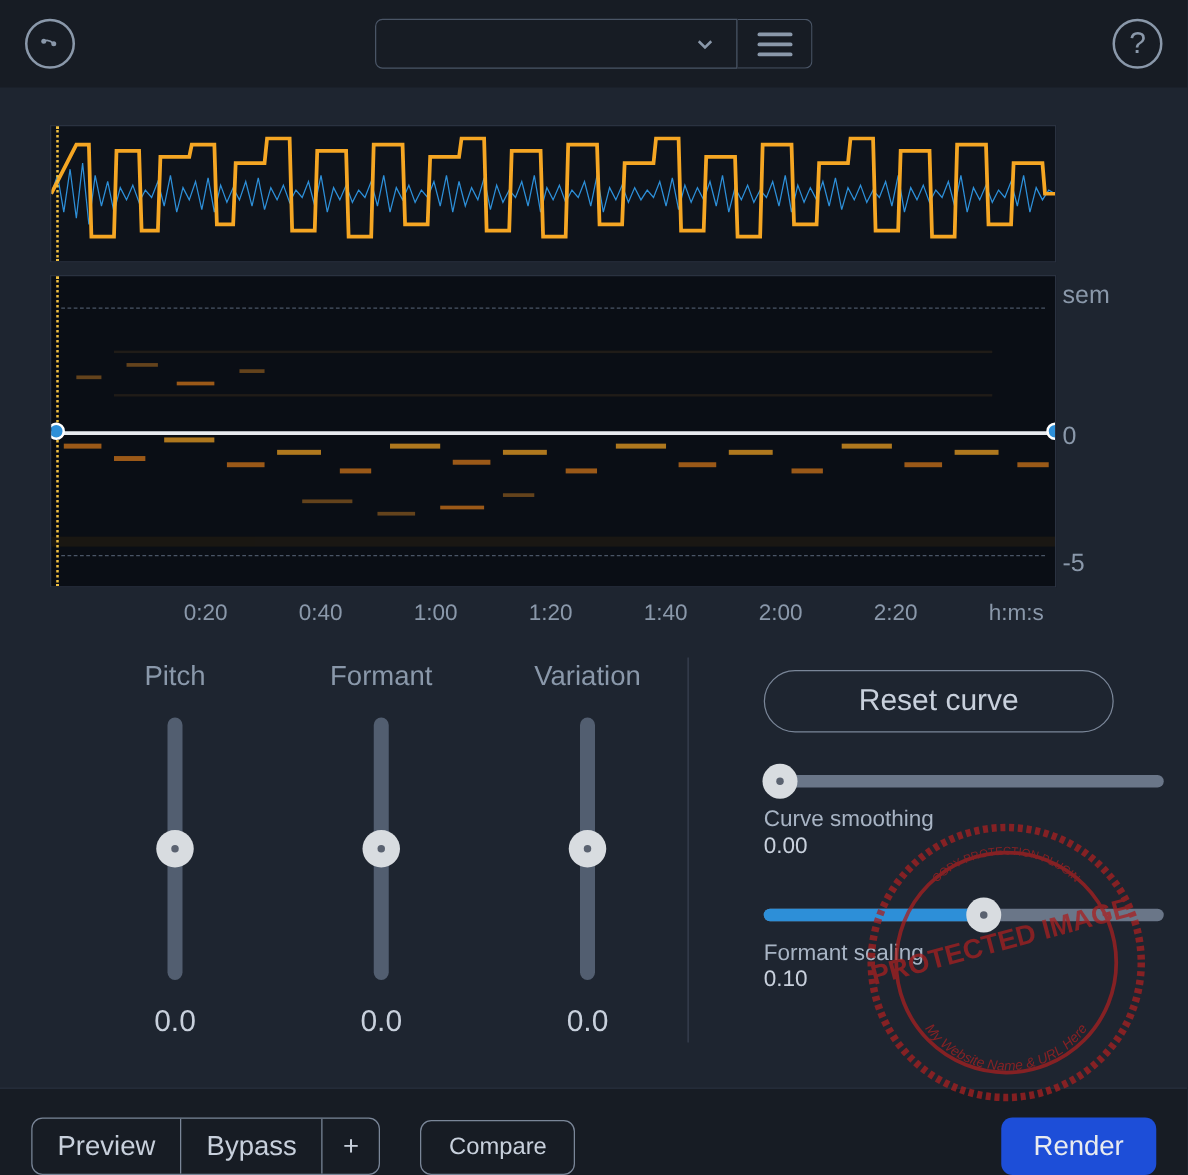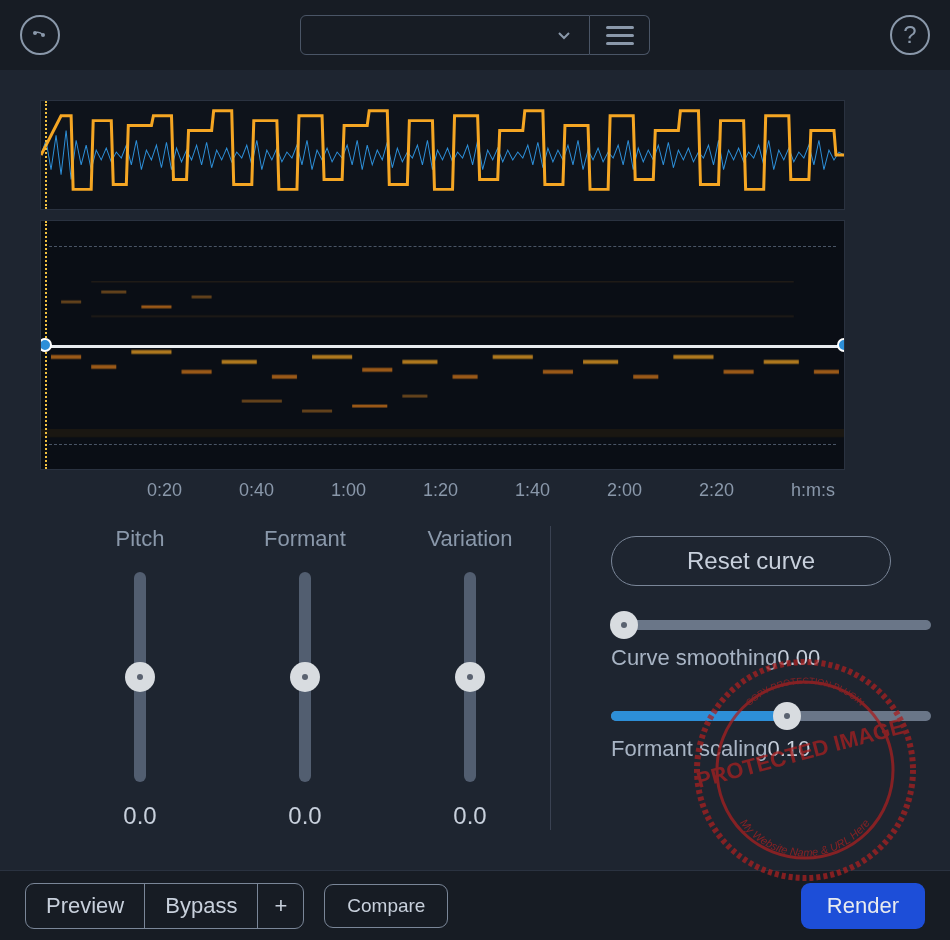--- a/index.html
+++ b/index.html
@@ -237,35 +237,36 @@
   justify-content: center;
 }
 .hslider-thumb::after {
   content: '';
   width: 6px; height: 6px;
   background: #5a6270;
   border-radius: 50%;
 }
 .hslider-row {
   display: flex;
-  justify-content: flex-start;
+  justify-content: center;
   width: 320px;
-  font-size: 22px;
+  font-size: 18px;
+  flex-direction: column;
 }
 .hslider-value { color: #c8d0dc; }
 .bottom-bar {
   position: absolute;
   bottom: 0; left: 0; right: 0;
   height: 70px;
   background: #171c24;
   border-top: 1px solid #2a3240;
   display: flex;
-  align-items: center;
-  padding: 12px 25px;
-  gap: 20px;
+  align-items: flex-end;
+  padding: 0 25px;
+  gap: 32px;
 }
 .btn-group {
   display: flex;
   border: 1.5px solid #7a8698;
   border-radius: 9px;
   overflow: hidden;
 }
 .btn-group button {
   background: transparent;
   border: none;
@@ -380,20 +381,25 @@
           <rect x="0" y="210" width="800" height="8" fill="#3a2a10" opacity="0.5"></rect>
           <rect x="50" y="60" width="700" height="2" fill="#5a4020" opacity="0.4"></rect>
           <rect x="50" y="95" width="700" height="2" fill="#5a4020" opacity="0.4"></rect>
         </g>
       </svg>
       <div class="zero-line"></div>
       <div class="curve-handle" style="left:-3px;"></div>
       <div class="curve-handle" style="right:-7px;"></div>
     </div>
 
+    <div class="axis-labels-side">
+      <div style="position:absolute;top:125px;">sem</div>
+      <div style="position:absolute;top:238px;">0</div>
+      <div style="position:absolute;top:340px;">-5</div>
+    </div>
 
     <div class="time-axis">
       <span style="width:40px;"></span>
       <span>0:20</span>
       <span>0:40</span>
       <span>1:00</span>
       <span>1:20</span>
       <span>1:40</span>
       <span>2:00</span>
       <span>2:20</span>

